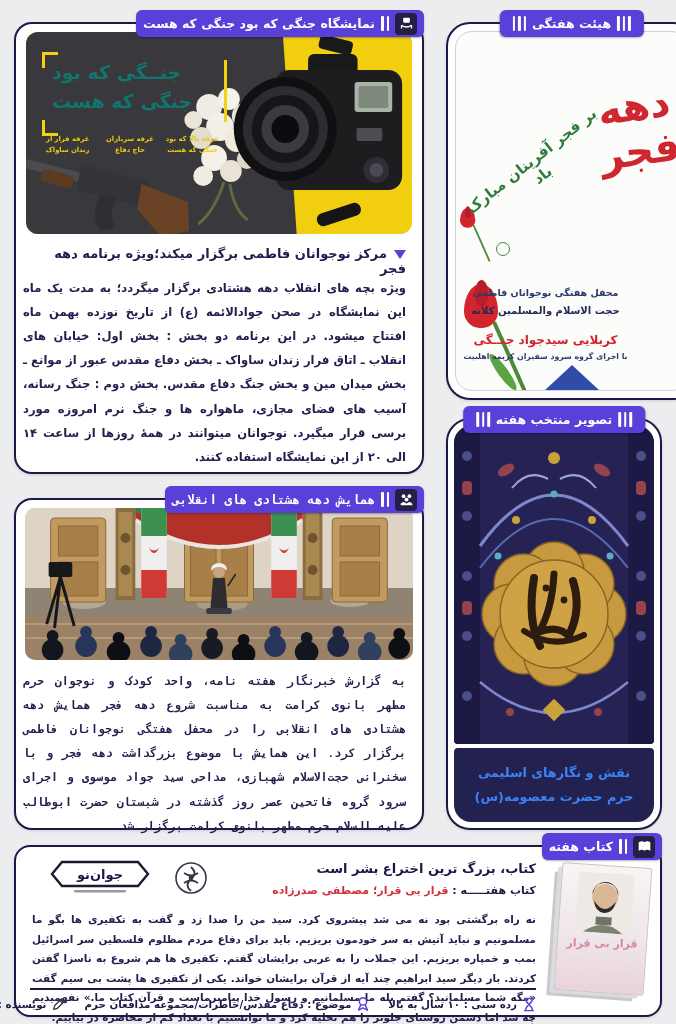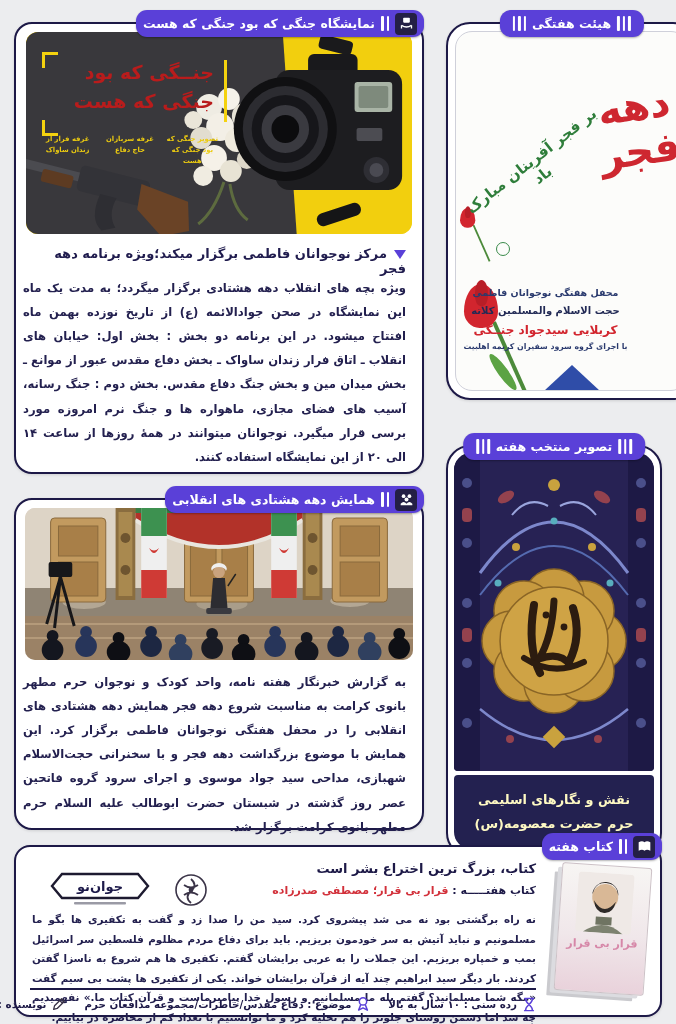--- a/index.html
+++ b/index.html
@@ -9,49 +9,49 @@
     background:#ecedef;
     font-family:"DejaVu Sans", sans-serif;
   }
   
   .card {
     position:absolute; background:#fff;
     border:2.5px solid #1d1947; box-shadow:0 1px 3px rgba(0,0,0,.12);
   }
   .card-exhibition { left:14px; top:22px;  width:410px; height:452px; border-radius:18px; }
   .card-heyat      { left:446px; top:22px; width:251px; height:378px; border-radius:24px; }
-  .card-picture    { left:446px; top:418px;width:216px; height:412px; border-radius:24px;margin-top:27px; }
-  .card-hamayesh   { left:14px; top:498px; width:410px; height:332px; border-radius:18px; }
+  .card-picture    { left:446px; top:418px;width:216px; height:412px; border-radius:24px; }
+  .card-hamayesh   { left:14px; top:498px; width:410px; height:332px; border-radius:18px;font-family:Liberation Mono, monospace; }
   .card-book       { left:14px; top:845px; width:648px; height:172px; border-radius:16px; }
 
   
   .badge {
     position:absolute; top:-14px; height:27px; background:#5a40d8;
-    border-radius:11px; display:flex; align-items:center; padding:0 7px;
+    border-radius:6px; display:flex; align-items:center; padding:0 7px;
     color:#fff; z-index:6; box-shadow:0 1px 2px rgba(0,0,0,.3);
   }
   .badge .txt { font-weight:bold; font-size:12.5px; white-space:nowrap; direction:rtl; }
   .badge .stripes { display:flex; gap:3px; margin:0 6px; }
   .badge .stripes i { display:block; width:2.5px; height:15px; background:#fff; border-radius:1px; }
   .badge .ic {
     width:22px; height:22px; background:#241f45; border-radius:4px;
     display:flex; align-items:center; justify-content:center; flex:0 0 auto;
   }
   .badge-right { right:-2px; }
   .badge-center { left:50%; transform:translateX(-50%); }
 
   
   .poster1 {
     position:absolute; left:10px; right:10px; top:8px; height:202px;
     border-radius:12px; overflow:hidden; background:#f2cf0e;
   }
   .poster1 svg { position:absolute; inset:0; width:100%; height:100%; }
   .p1-title {
-    position:absolute; top:26px; left:26px; width:162px; text-align:right;
-    color:#b91c1c; font-weight:bold; font-size:19px; line-height:1.5; direction:rtl; z-index:3;
+    position:absolute; top:26px; left:26px; width:162px; text-align:left;
+    color:#0f766e; font-weight:bold; font-size:19px; line-height:1.5; direction:rtl; z-index:3;
   }
   .p1-bracket { position:absolute; top:20px; left:16px; width:16px; height:16px;
     border-left:3px solid #f4d20f; border-top:3px solid #f4d20f; z-index:3;}
   .p1-bracket2 { position:absolute; top:88px; left:16px; width:16px; height:16px;
     border-left:3px solid #f4d20f; border-bottom:3px solid #f4d20f; z-index:3;}
   .p1-vline { position:absolute; top:28px; left:198px; width:3px; height:62px; background:#f4d20f; z-index:3;}
   .p1-booths {
     position:absolute; top:102px; left:14px; width:180px; display:flex; direction:rtl; gap:7px;
     color:#eccb10; font-size:6.8px; font-weight:bold; text-align:center; line-height:1.65; z-index:3;
   }
@@ -100,55 +100,55 @@
     background:#4c8a3a; transform:rotate(-24deg); transform-origin:top; }
   .tulip .leaf { position:absolute; left:34px; top:66px; width:10px; height:44px;
     background:#5ca344; border-radius:50%; transform:rotate(-36deg); }
   .tulip-big { left:8px; top:252px; }
   .tulip-small { left:4px; top:176px; transform:scale(.45); transform-origin:top left; }
   .p2-emblem { position:absolute; left:40px; top:210px; width:14px; height:14px;
     border:1.5px solid #3a8a4a; border-radius:50%; z-index:1; }
   .p2-lines { position:absolute; left:6px; right:6px; top:255px; text-align:center;
     padding-right:52px; z-index:2; }
   .p2-l1 { font-size:9.5px; font-weight:bold; color:#2a3a6e; margin-bottom:7px; }
-  .p2-l2 { font-size:10px;  font-weight:bold; color:#222a55; margin-bottom:7px; }
+  .p2-l2 { font-size:10px;  font-weight:bold; color:#222a55; margin-bottom:17px; }
   .p2-l3 { font-size:12px;  font-weight:bold; color:#d2252e; margin-bottom:5px; }
   .p2-l4 { font-size:7.8px; font-weight:bold; color:#2a3a6e; margin-bottom:4px; }
   .p2-triangle { position:absolute; bottom:-1px; left:50%; transform:translateX(-50%);
     width:0; height:0; border-left:28px solid transparent; border-right:28px solid transparent;
     border-bottom:26px solid #2f4da8; z-index:3; }
 
   
   .pic-art { position:absolute; left:6px; right:6px; top:6px; height:318px;
     border-radius:17px 17px 4px 4px; overflow:hidden; }
   .pic-art svg { position:absolute; inset:0; width:100%; height:100%; }
   .pic-caption {
     position:absolute; left:6px; right:6px; bottom:6px; height:74px;
     background:#232150; border-radius:4px 4px 17px 17px;
     display:flex; flex-direction:column; align-items:center; justify-content:center;
-    color:#fef9c3; font-weight:bold; font-size:12.8px; line-height:1.85; direction:rtl;
+    color:#3b82f6; font-weight:bold; font-size:12.8px; line-height:1.85; direction:rtl;
   }
 
   
   .book-cover {
     position:absolute; right:12px; top:18px; width:90px; height:128px;
     transform:rotate(4deg); border-radius:3px; border:1px solid #ccc1c6;
     background:linear-gradient(180deg,#f7f5f3 0%,#f0e7ea 55%,#e9d2db 100%);
     box-shadow:-5px 4px 0 -1px #dcdce0, -9px 8px 0 -2px #cacace;
     z-index:2; text-align:center;
   }
   .book-cover svg { display:block; margin:7px auto 0; }
   .book-title { margin-top:4px; color:#d687a8; font-size:11px; font-weight:bold;
     transform:rotate(-3deg); direction:rtl; }
   .bk-head-title { position:absolute; top:14px; right:124px; left:250px;
     direction:rtl; text-align:right; color:#1d1947; font-size:13px; font-weight:bold; }
   .bk-head-sub { position:absolute; top:37px; right:124px; left:250px;
     direction:rtl; text-align:right; font-size:11px; font-weight:bold; color:#1d1947; }
   .bk-head-sub .red { color:#d2303a; }
-  .bk-logos { position:absolute; left:22px; top:24px; display:flex; align-items:center; gap:10px; }
+  .bk-logos { position:absolute; left:22px; top:12px; display:flex; align-items:center; gap:10px; }
   .bk-body {
     position:absolute; top:63px; right:124px; left:16px;
     direction:rtl; text-align:justify; text-align-last:right;
     color:#23204f; font-size:10.4px; font-weight:600; line-height:1.88;
   }
   .bk-divider { position:absolute; left:14px; right:124px; top:141px; height:0;
     border-top:2px solid #1d1947; }
   .bk-meta {
     position:absolute; left:14px; right:124px; top:146px; height:22px;
     display:flex; direction:rtl; align-items:center; gap:9px;
@@ -227,21 +227,21 @@
         </g>
       </svg>
       <div class="p1-bracket"></div>
       <div class="p1-bracket2"></div>
       <div class="p1-vline"></div>
       <div class="p1-title">
         <span>جنــگی که بود</span><br>
         <span>جنگی که هست</span>
       </div>
       <div class="p1-booths">
-        <span>تصویر جنگی که بود جنگی که هست</span>
+        <span>غرفه بالا که بود جنگی که هست</span>
         <span>غرفه سربازان حاج دفاع</span>
         <span>غرفه فرار از زندان ساواک</span>
       </div>
     </div>
 
     <h2 class="article-title"><span class="tri"></span><span>مرکز نوجوانان فاطمی برگزار میکند؛ویژه برنامه دهه فجر</span></h2>
     <p class="article-body">ویژه بچه های انقلاب دهه هشتادی برگزار میگردد؛ به مدت یک ماه این نمایشگاه در صحن جوادالائمه (ع) از تاریخ نوزده بهمن ماه افتتاح میشود. در این برنامه دو بخش : بخش اول: خیابان های انقلاب ـ اتاق فرار زندان ساواک ـ بخش دفاع مقدس عبور از موانع ـ بخش میدان مین و بخش جنگ دفاع مقدس. بخش دوم : جنگ رسانه، آسیب های فضای مجازی، ماهواره ها و جنگ نرم امروزه مورد برسی قرار میگیرد. نوجوانان میتوانند در همهٔ روزها از ساعت ۱۴ الی ۲۰ از این نمایشگاه استفاده کنند.</p>
   </section>
 
   <section class="card card-heyat">

